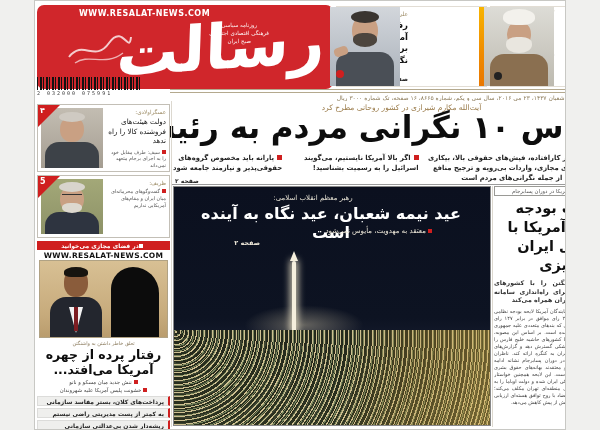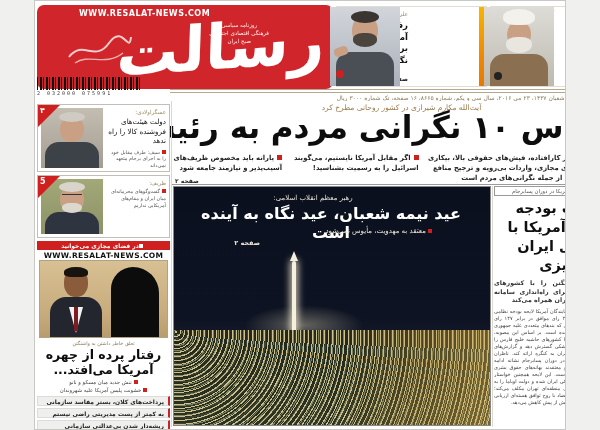--- a/index.html
+++ b/index.html
@@ -204,22 +204,22 @@
       <div class="p-beard" style="left:22px; top:30px; width:26px; height:16px; background:#e9e6df;"></div>
       <div class="p-mic" style="left:10px; bottom:6px; background:#222;"></div>
     </div>
     <div class="ts-accent"></div>
   </div>
 
   <div class="lead-kicker fa">آیت‌الله مکارم شیرازی در کشور روحانی مطرح کرد</div>
   <div class="lead-head fa">انعکاس ۱۰ نگرانی مردم به رئیس دولت</div>
   <div class="lead-bullets">
     <div class="lead-bullet lb0 fa"><span class="rsq"></span><span>واحدهای تولیدی از کارافتاده، فیش‌های حقوقی بالا، بیکاری جوانان، مفاسد فضای مجازی، واردات بی‌رویه و ترجیح منافع جناحی به منافع ملی از جمله نگرانی‌های مردم است</span></div>
-    <div class="lead-bullet lb1 fa"><span class="rsq"></span><span>اگر مقابل آمریکا نایستیم، می‌گویند اسرائیل را به رسمیت بشناسید!</span></div>
-    <div class="lead-bullet lb2 fa"><span class="rsq"></span><span>یارانه باید مخصوص ظریف‌های آسیب‌پذیر و نیازمند جامعه شود</span></div>
+    <div class="lead-bullet lb1 fa"><span class="rsq"></span><span>اگر بالا آمریکا نایستیم، می‌گویند اسرائیل را به رسمیت بشناسید!</span></div>
+    <div class="lead-bullet lb2 fa"><span class="rsq"></span><span>یارانه باید مخصوص گروه‌های حقوقی‌پذیر و نیازمند جامعه شود</span></div>
   </div>
   <div class="lead-page fa">صفحه ۲</div>
   <div class="rule-c"></div>
   <div class="vline-l"></div>
   <div class="vline-r"></div>
 
   <div class="litem li1">
     <div class="li-badge"></div>
     <div class="li-badge-n fa">۴</div>
     <div class="li-photo photo" style="background:linear-gradient(180deg,#c3bdb2,#a49d91);">

